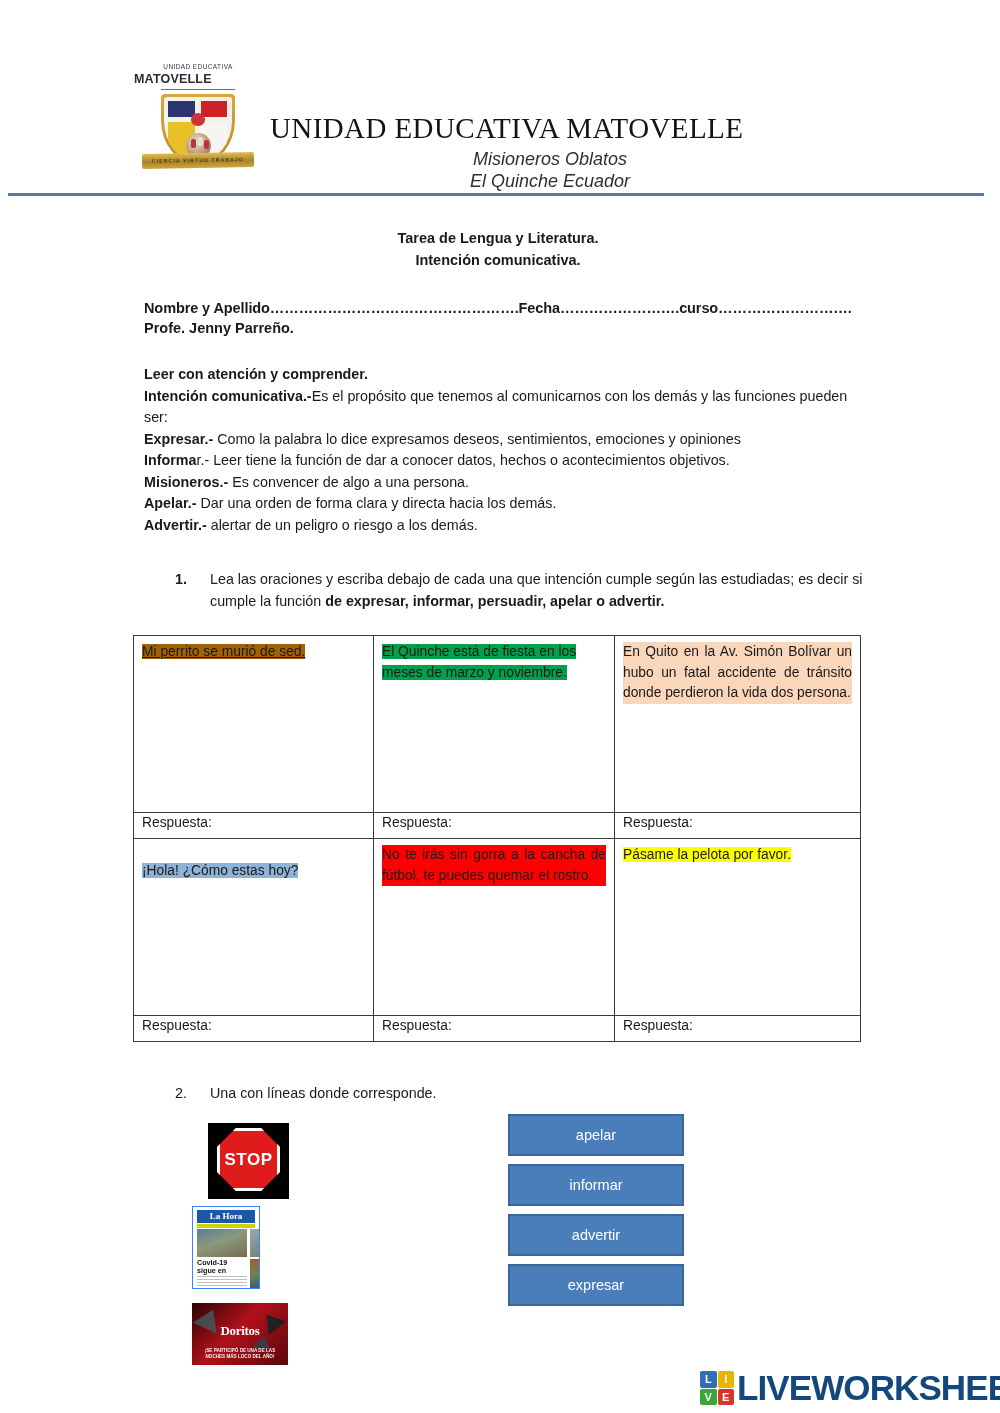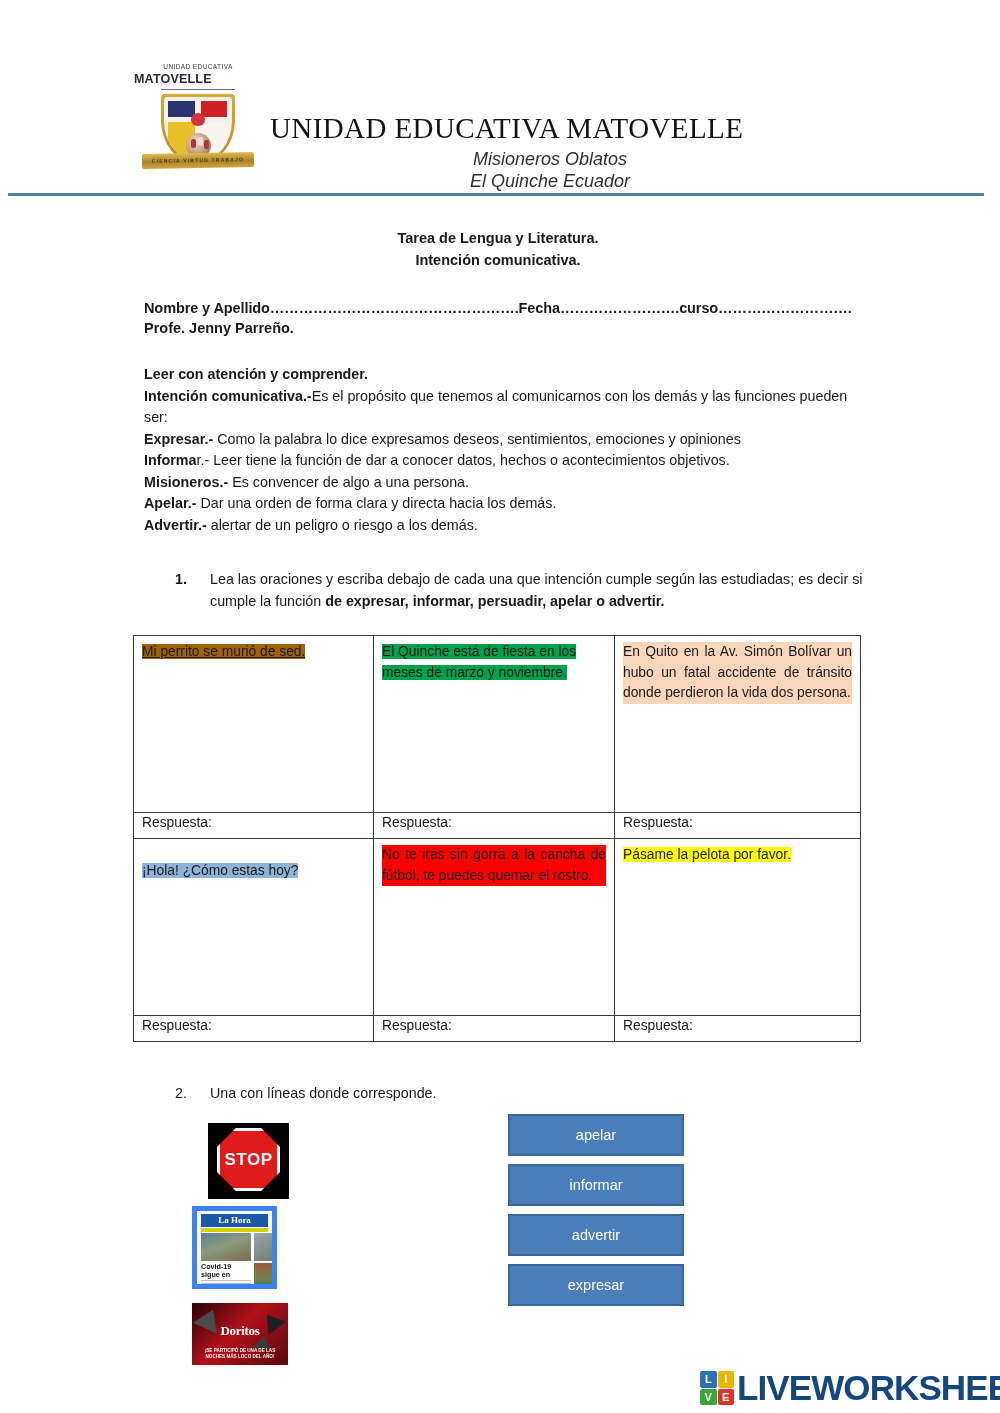--- a/index.html
+++ b/index.html
@@ -284,23 +284,23 @@
     color: #ffffff;
     font-weight: bold;
     font-size: 17px;
     letter-spacing: .5px;
     font-family: "Liberation Sans", sans-serif;
   }
 
   .pic-news {
     position: absolute;
     left: 0; top: 83px;
-    width: 85px; height: 83px;
+    width: 68px; height: 83px;
     background: #ffffff;
-    border: 5px solid #3b82f6;
+    border: 1px solid #3b82f6;
     overflow: hidden;
   }
   .news-mast {
     position: absolute; left: 4px; top: 3px; right: 4px; height: 13px;
     background: #1b59a8;
     color: #ffffff;
     font-size: 9px;
     font-weight: bold;
     font-family: "Liberation Serif", serif;
     text-align: center;

